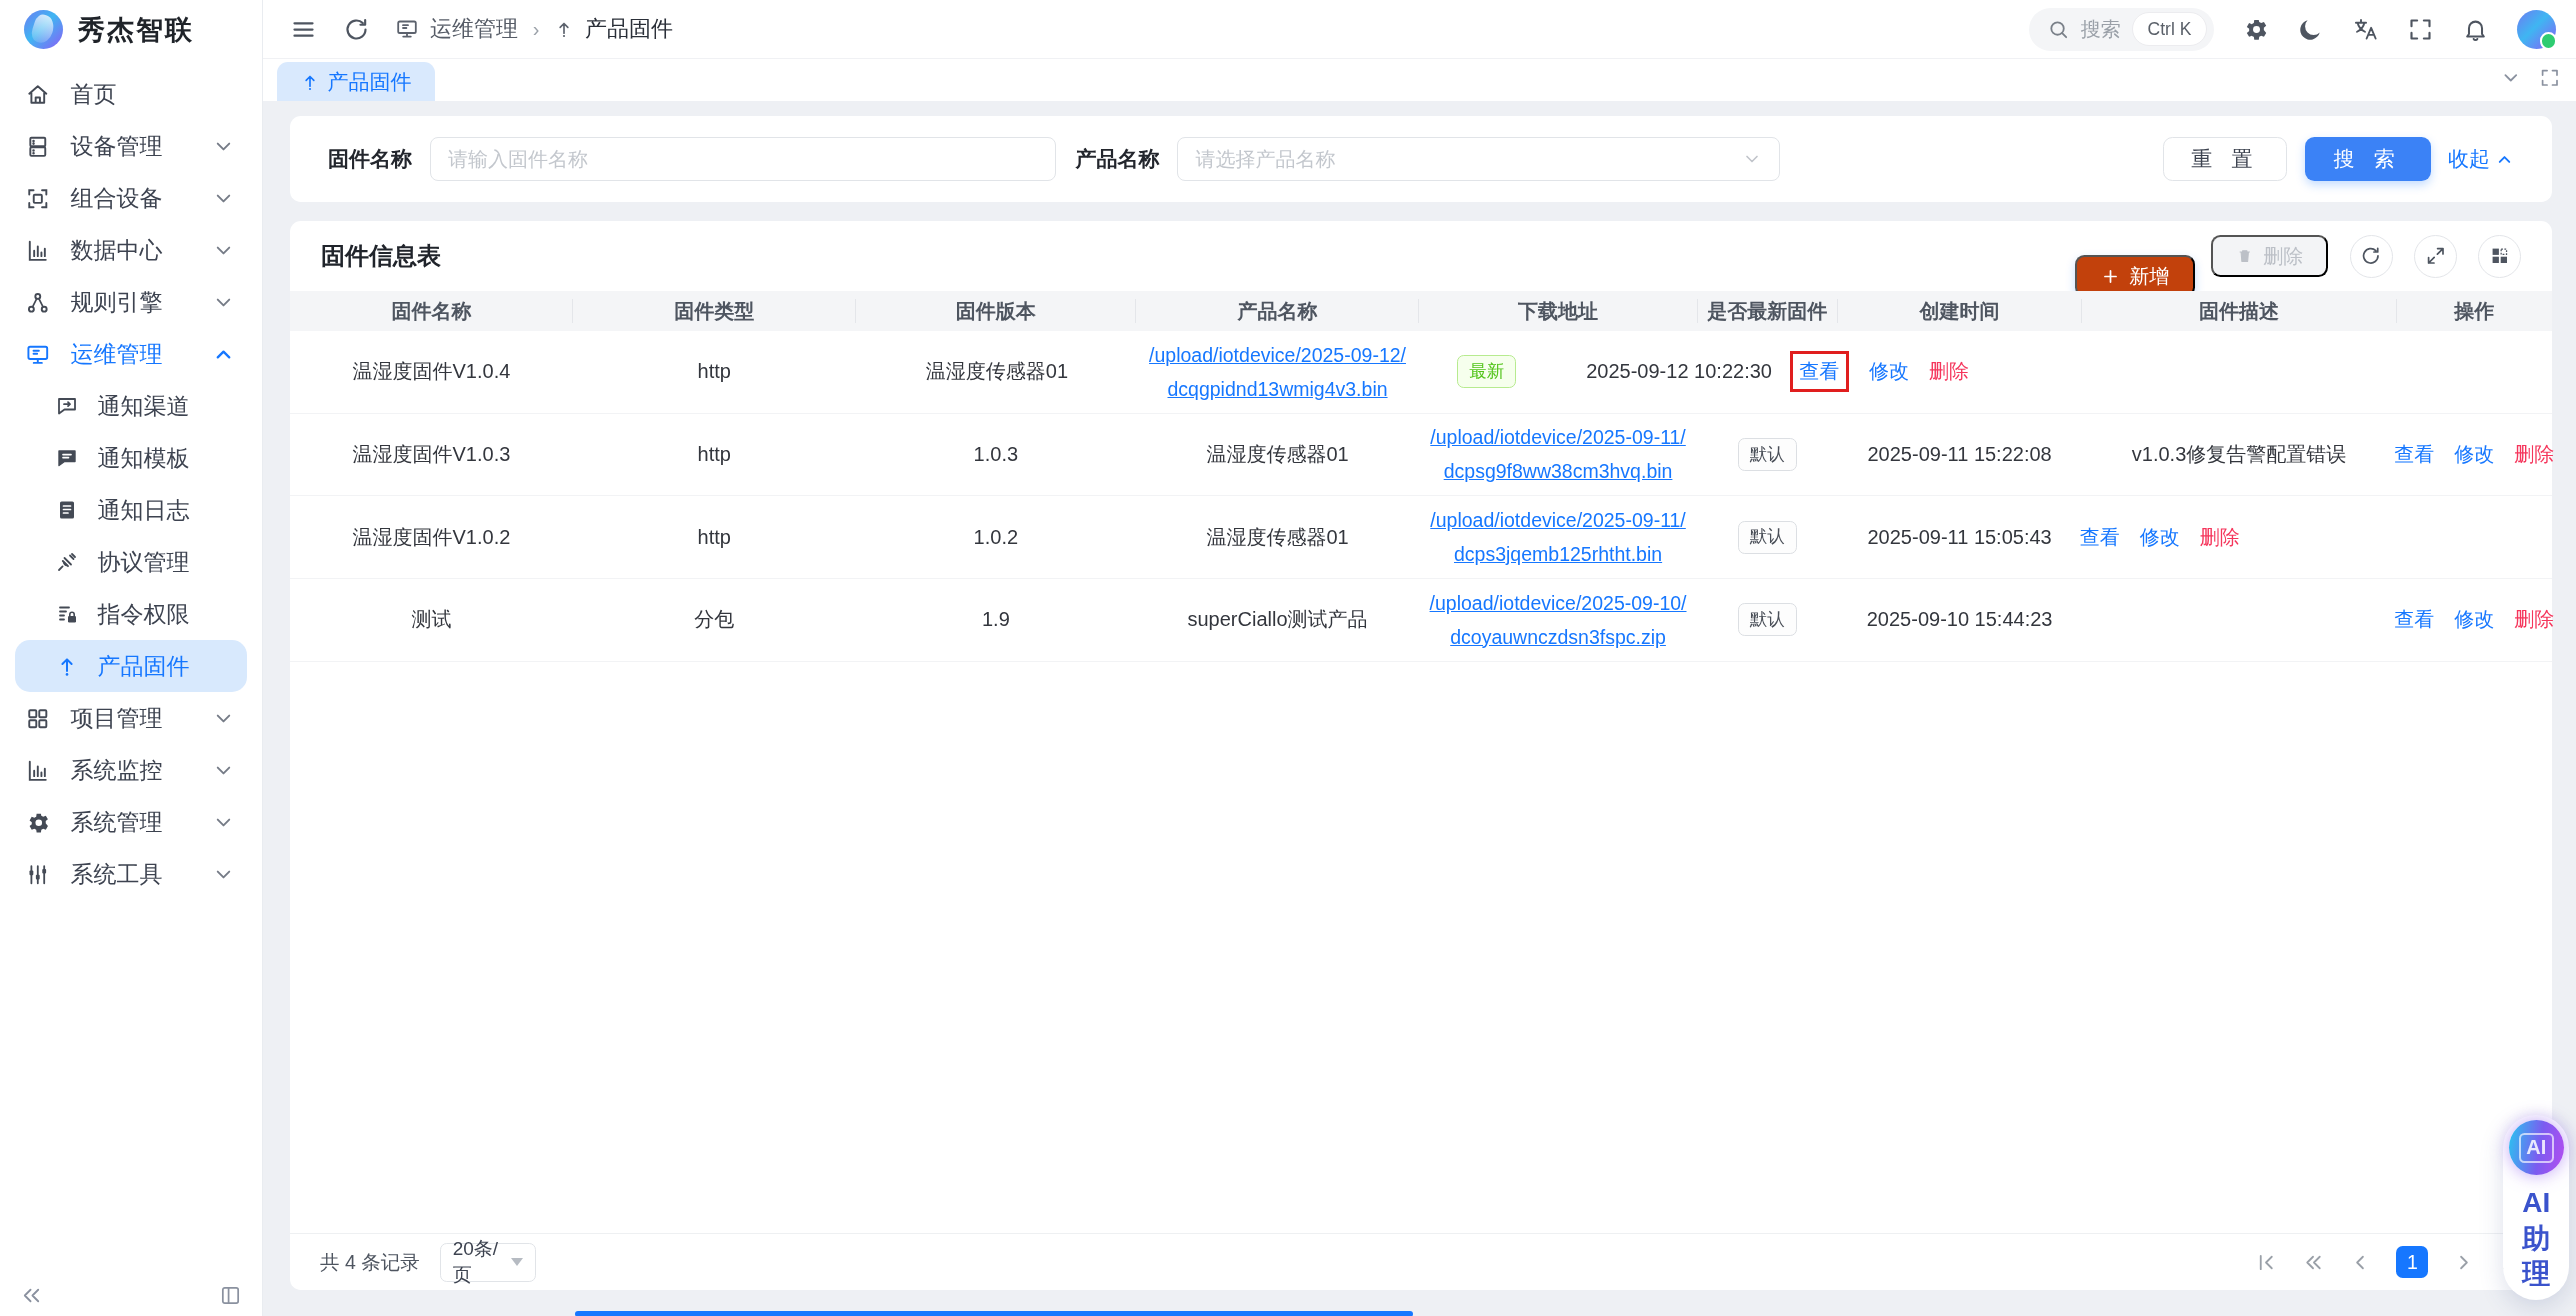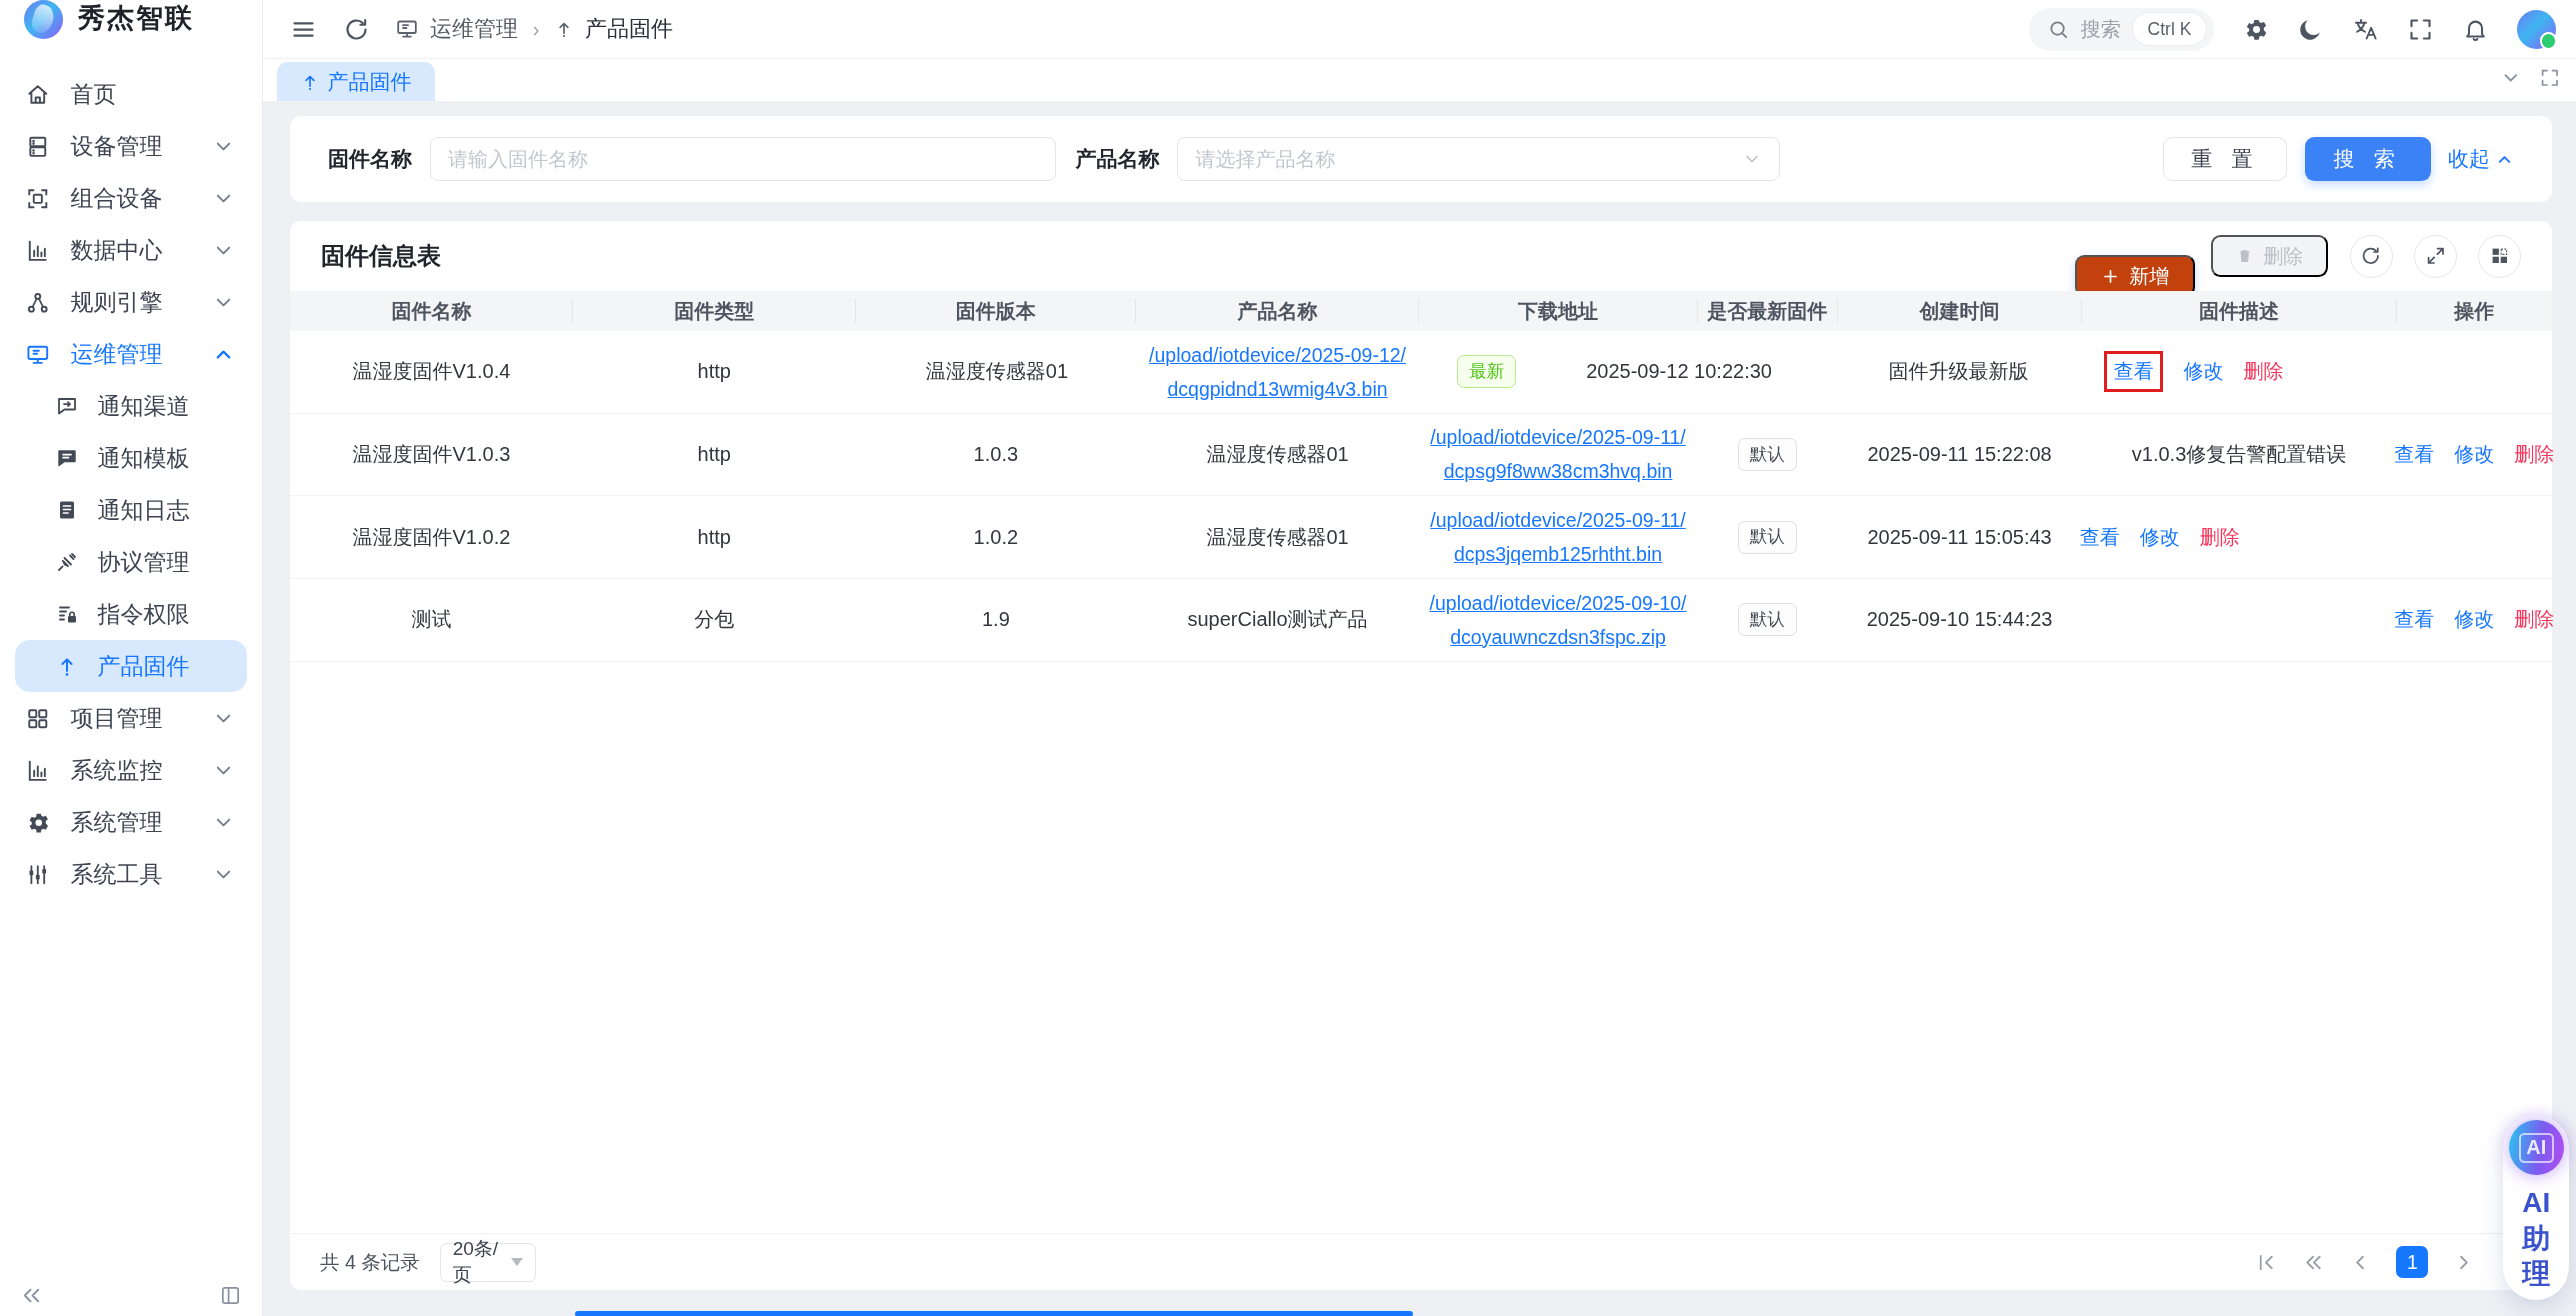--- a/index.html
+++ b/index.html
@@ -6,21 +6,21 @@
   html,body { width:2576px; height:1317px; overflow:hidden; }
   body {
     font-family: "Liberation Sans", "DejaVu Sans", sans-serif;
     background:#eef0f4; color:#333; display:flex;
   }
   svg { display:block; }
 
   
   .sidebar { width:263px; min-width:263px; background:#fff; border-right:0.7px solid #e9ecf0;
              display:flex; flex-direction:column; position:relative; z-index:5;}
-  .logo-row { height:59px; display:flex; padding-left:24px; gap:15px; }
+  .logo-row { height:59px; display:flex; align-items:center; padding-left:24px; gap:15px; }
   .logo-mark { width:39px; height:39px; border-radius:50%;
     background:linear-gradient(135deg,#6d7bf2 0%,#3fb6f2 45%,#8b5cf6 100%); position:relative; overflow:hidden;}
   .logo-mark::after { content:""; position:absolute; left:9.4px; top:5.4px; width:20px; height:28px;
     background:linear-gradient(180deg,rgba(255,255,255,.75),rgba(255,255,255,.15));
     border-radius:40% 60% 55% 45%; transform:rotate(18deg);}
   .app-name { font-size:27px; font-weight:700; color:#1f2329; letter-spacing:2px; }
   .nav { flex:1; padding-top:9.4px; overflow:hidden; }
   .nav-item { height:52px; display:flex; align-items:center; padding:0 27px 0 23px; gap:17.5px;
               color:#3d4350; cursor:pointer; }
   .nav-item .nav-ic { width:30px; height:30px; color:#444a55; flex:none; display:flex; align-items:center; justify-content:center;}
@@ -560,21 +560,20 @@
           <div class="td c1">温湿度固件V1.0.4</div>
           <div class="td c2">http</div>
           <div class="td c4">温湿度传感器01</div>
           <div class="td c5">
               <a class="dl-link" href="#">/upload/iotdevice/2025-09-12/dcqgpidnd13wmig4v3.bin</a>
             </div>
           <div class="td c6">
               <span class="badge badge-success">最新</span>
             </div>
           <div class="td c7">2025-09-12 10:22:30</div>
-          <div class="td c8">固件升级最新版</div>
           <div class="td c9">
               <div class="acts">
             <span class="annot"><a class="a-link" href="#">查看</a></span>
             <a class="a-link" href="#">修改</a>
             <a class="a-link a-del" href="#">删除</a>
           </div>
             </div>
         </div>
 
         <div class="tr body-row">

